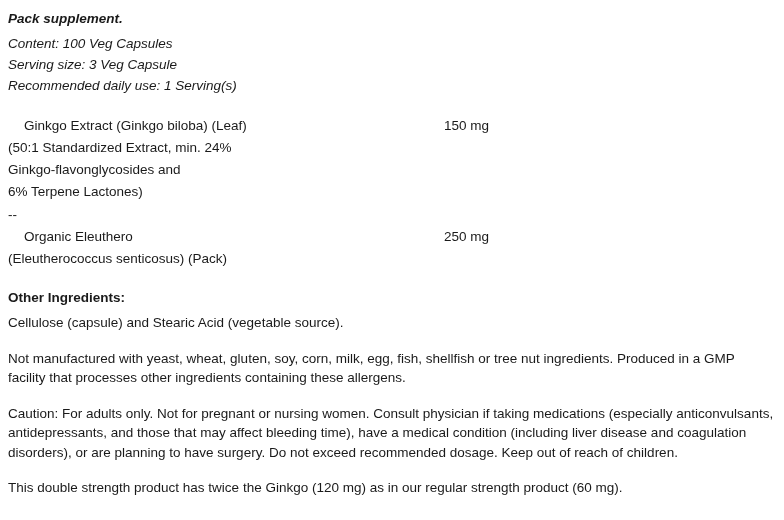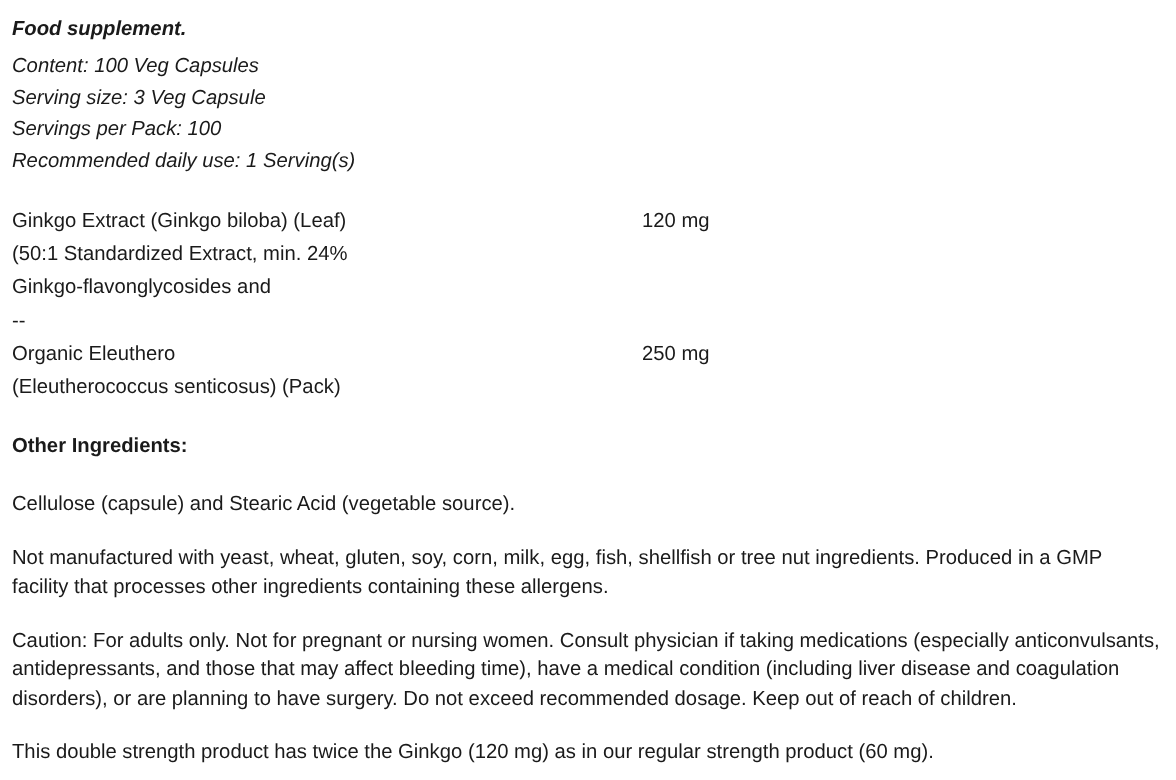--- a/index.html
+++ b/index.html
@@ -34,72 +34,73 @@
     margin-top: 18px;
   }
   .row {
     display: flex;
     align-items: baseline;
     line-height: 1.62;
   }
   .row .name {
     width: 420px;
     flex: 0 0 420px;
+    margin-left: 16px;
   }
   .row .amount {
     flex: 0 0 auto;
   }
   .cont-line {
     line-height: 1.62;
   }
   .dashes {
     line-height: 1.62;
     margin-top: 2px;
   }
   .other-head {
     font-weight: bold;
     margin-top: 20px;
-    margin-bottom: 22px;
+    margin-bottom: 8px;
   }
   p.para {
     margin: 0 0 0 0;
     line-height: 1.45;
   }
   .gap {
     height: 16px;
   }
   .gap-sm {
     height: 14px;
   }
   .narrow {
     max-width: 770px;
   }
 </style>
 </head>
 <body>
 
 <div class="page">
 
-  <div class="heading">Food supplement.</div>
+  <div class="heading">Pack supplement.</div>
 
   <div>
     <div class="serving-line">Content: 100 Veg Capsules</div>
     <div class="serving-line">Serving size: 3 Veg Capsule</div>
-    <div class="serving-line">Servings per Pack: 100</div>
     <div class="serving-line">Recommended daily use: 1 Serving(s)</div>
   </div>
 
   <div class="supp-block">
 
     <div class="row">
       <div class="name">Ginkgo Extract (Ginkgo biloba) (Leaf)</div>
-      <div class="amount">120 mg</div>
+      <div class="amount">150 mg</div>
     </div>
     <div class="cont-line">(50:1 Standardized Extract, min. 24%</div>
     <div class="cont-line">Ginkgo-flavonglycosides and</div>
+    <div class="cont-line">6% Terpene Lactones)</div>
 
     <div class="dashes">--</div>
 
     <div class="row">
       <div class="name">Organic Eleuthero</div>
       <div class="amount">250 mg</div>
     </div>
     <div class="cont-line">(Eleutherococcus senticosus) (Pack)</div>
 
   </div>

